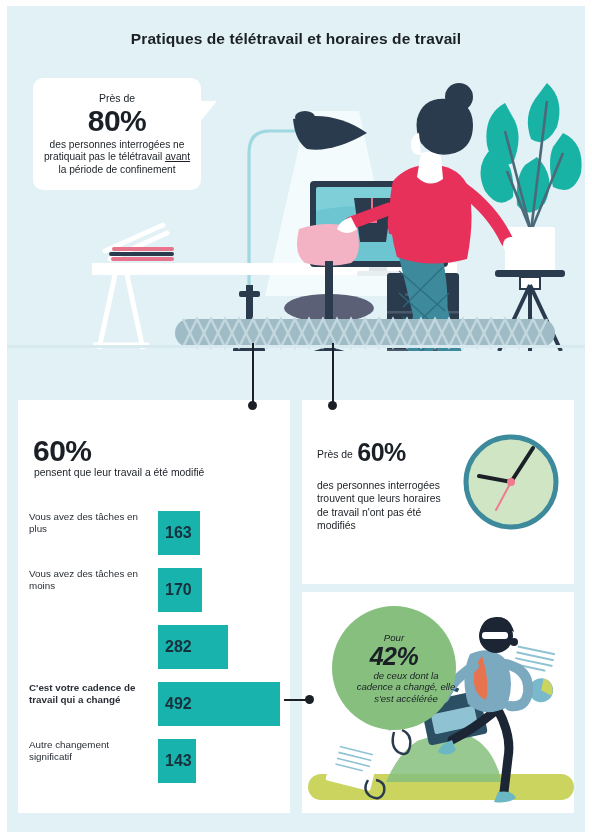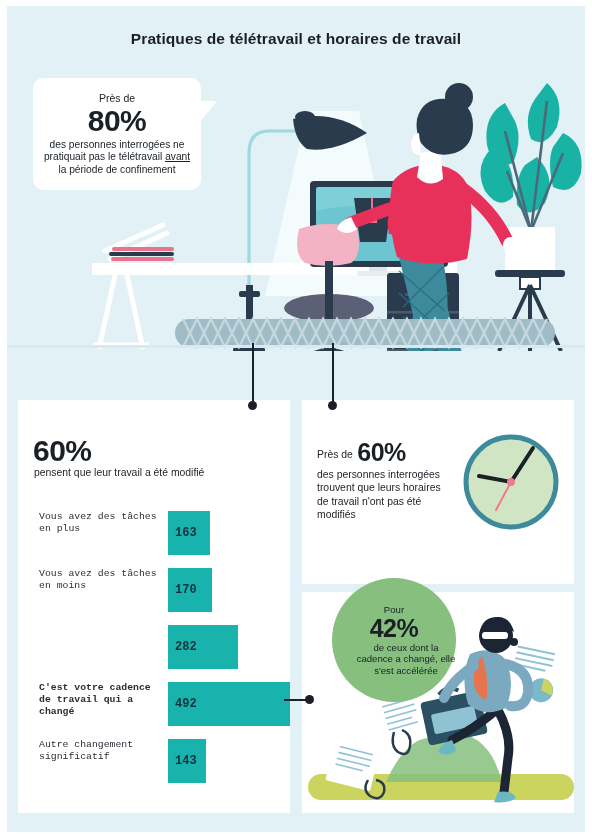--- a/index.html
+++ b/index.html
@@ -47,37 +47,37 @@
   .conn{position:absolute;background:#1b2026;width:1.6px;z-index:20;}
   .dot{position:absolute;width:9px;height:9px;border-radius:50%;background:#1b2026;z-index:21;}
   
   .panel{position:absolute;background:#ffffff;z-index:10;}
   #panel-left{left:11px;top:394px;width:272px;height:413px;}
   #panel-clock{left:295px;top:394px;width:272px;height:184px;}
   #panel-run{left:295px;top:586px;width:272px;height:221px;overflow:hidden;}
   
   #pct60{position:absolute;left:26px;top:428px;font-size:30px;font-weight:bold;color:#1b2026;letter-spacing:-.5px;z-index:12;}
   #pct60sub{position:absolute;left:27px;top:461px;font-size:10.4px;color:#1b2026;z-index:12;}
-  .barrow{position:absolute;left:32px;width:245px;height:44px;z-index:12;font-family:Liberation Mono, monospace;}
+  .barrow{position:absolute;left:22px;width:245px;height:44px;z-index:12;}
   .barlabel{position:absolute;left:0;top:0;width:122px;font-size:9.8px;line-height:12.2px;color:#2a2f36;}
   .barlabel.strong{font-weight:bold;}
   .bar{position:absolute;left:129px;top:0;height:44px;background:#17b3ac;}
-  .barval{position:absolute;left:136px;font-size:12px;font-weight:bold;color:#16313e;line-height:44px;}
+  .barval{position:absolute;left:136px;font-size:16px;font-weight:bold;color:#16313e;line-height:44px;}
   
   #clocktext{position:absolute;left:310px;top:432px;width:132px;z-index:12;color:#1b2026;}
   #clocktext .lead{font-size:10.4px;}
   #clocktext .big{font-size:25px;font-weight:bold;letter-spacing:-.5px;vertical-align:-3px;}
-  #clocktext .body{font-size:10.4px;line-height:13.4px;margin-top:1px;}
+  #clocktext .body{font-size:10.4px;line-height:13.4px;margin-top:12px;}
   #clockface{position:absolute;left:456px;top:428px;width:96px;height:96px;z-index:12;}
   
   #circle38{
-    position:absolute;left:325px;top:572px;width:124px;height:124px;border-radius:50%;
+    position:absolute;left:325px;top:600px;width:124px;height:124px;border-radius:50%;
     background:#86bf7e;z-index:14;
     display:flex;flex-direction:column;align-items:center;justify-content:center;
-    text-align:center;color:#1b2026;
+    text-align:center;color:#1b2026;font-style:italic;
   }
   #circle38 .l1{font-size:9.6px;line-height:11px;}
   #circle38 .big{font-size:25px;font-weight:bold;line-height:27px;letter-spacing:-.5px;}
   #circle38 .l3{font-size:9.6px;line-height:11.6px;margin-left:24px;}
   #runillo{position:absolute;left:295px;top:586px;width:272px;height:221px;z-index:13;}
 </style>
 </head>
 <body>
 
 <div id="canvas">

